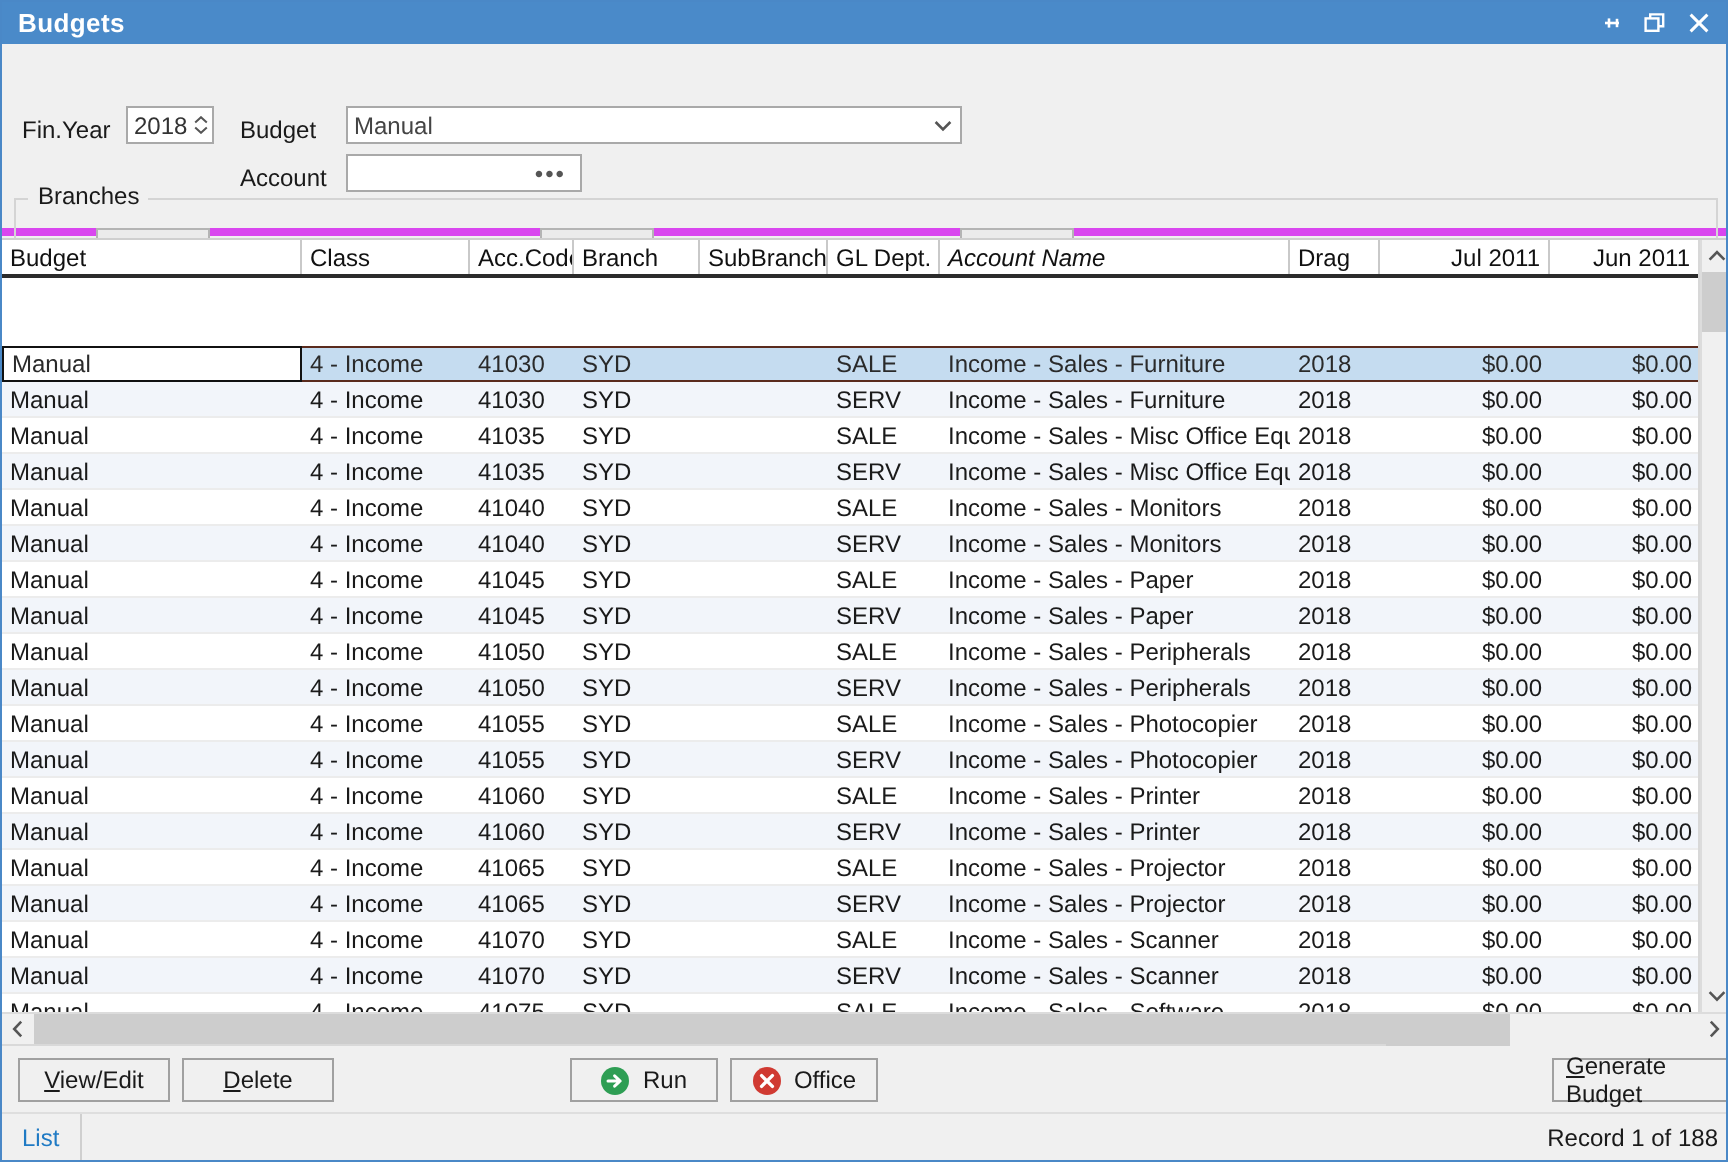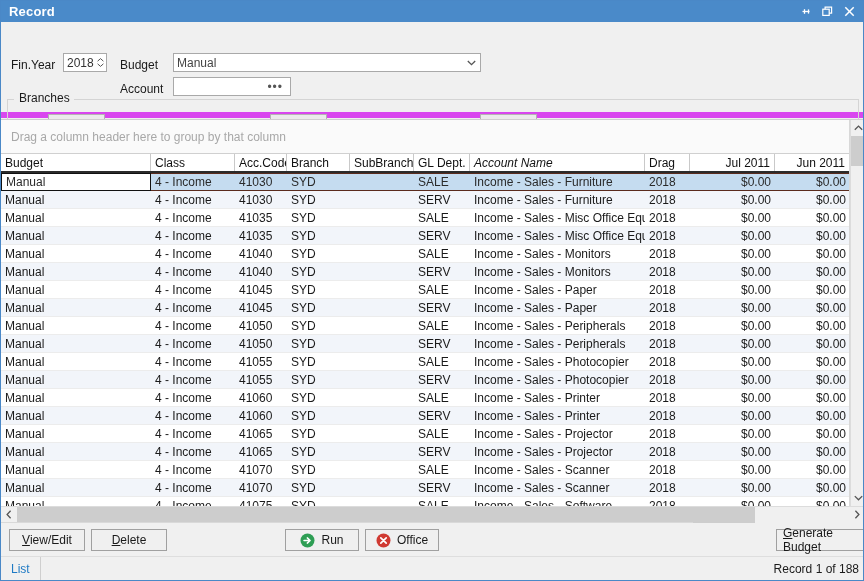--- a/index.html
+++ b/index.html
@@ -36,21 +36,21 @@
     width: 20px; height: 19px;
     display: flex; align-items: center; justify-content: center;
     cursor: pointer;
   }
 
   
   .formarea {
     position: relative;
     height: 96px;
     background: #f0f0f0;
-    border-bottom: 6px solid #d946ef;
+    border-bottom: 4px solid #d946ef;
   }
   .lbl {
     position: absolute;
     font-size: 12px; color: #1a1a1a;
     white-space: nowrap;
   }
   .spin {
     position: absolute;
     display: flex; align-items: stretch;
     border: 1px solid #a9a9a9;
@@ -278,21 +278,21 @@
     display: flex; align-items: center;
     font-size: 12px; color: #1a1a1a;
   }
 </style>
 </head>
 <body>
 
 <div id="app">
 
   <div class="titlebar">
-    <div class="title">Record</div>
+    <div class="title">Budgets</div>
     <div class="tbtns">
       <div class="tbtn" title="Pin">
         <svg width="11" height="11" viewBox="0 0 11 11">
             <g fill="none" stroke="#fff" stroke-width="1.3">
           <path d="M2.5 5.5h7"></path>
               <path d="M4.5 3.2v4.6"></path>
               <path d="M8.5 3.4v4.2"></path>
             </g>
           </svg>
       </div>
@@ -379,21 +379,20 @@
       <div class="arrow">
         <svg width="9" height="6" viewBox="0 0 9 6">
             <polyline points="0.8,1 4.5,4.7 8.2,1" fill="none" stroke="#444" stroke-width="1.3"></polyline>
           </svg>
       </div>
     </div>
   </div>
 
   <div class="gridwrap">
     <div class="grid">
-      <div class="grouppanel">Drag a column header here to group by that column</div>
       <div class="hdrrow" id="hdrrow">
           <div class="hdrcell" style="width: 150px; flex: 0 0 150px;">Budget</div>
           <div class="hdrcell" style="width: 84px; flex: 0 0 84px;">Class</div>
           <div class="hdrcell" style="width: 52px; flex: 0 0 52px;">Acc.Code</div>
           <div class="hdrcell" style="width: 63px; flex: 0 0 63px;">Branch</div>
           <div class="hdrcell" style="width: 64px; flex: 0 0 64px;">SubBranch</div>
           <div class="hdrcell" style="width: 56px; flex: 0 0 56px;">GL Dept.</div>
           <div class="hdrcell" style="width: 175px; flex: 0 0 175px; font-style: italic;">Account Name</div>
           <div class="hdrcell" style="width: 45px; flex: 0 0 45px;">Drag</div>
           <div class="hdrcell num" style="width: 85px; flex: 0 0 85px;">Jul 2011</div>

